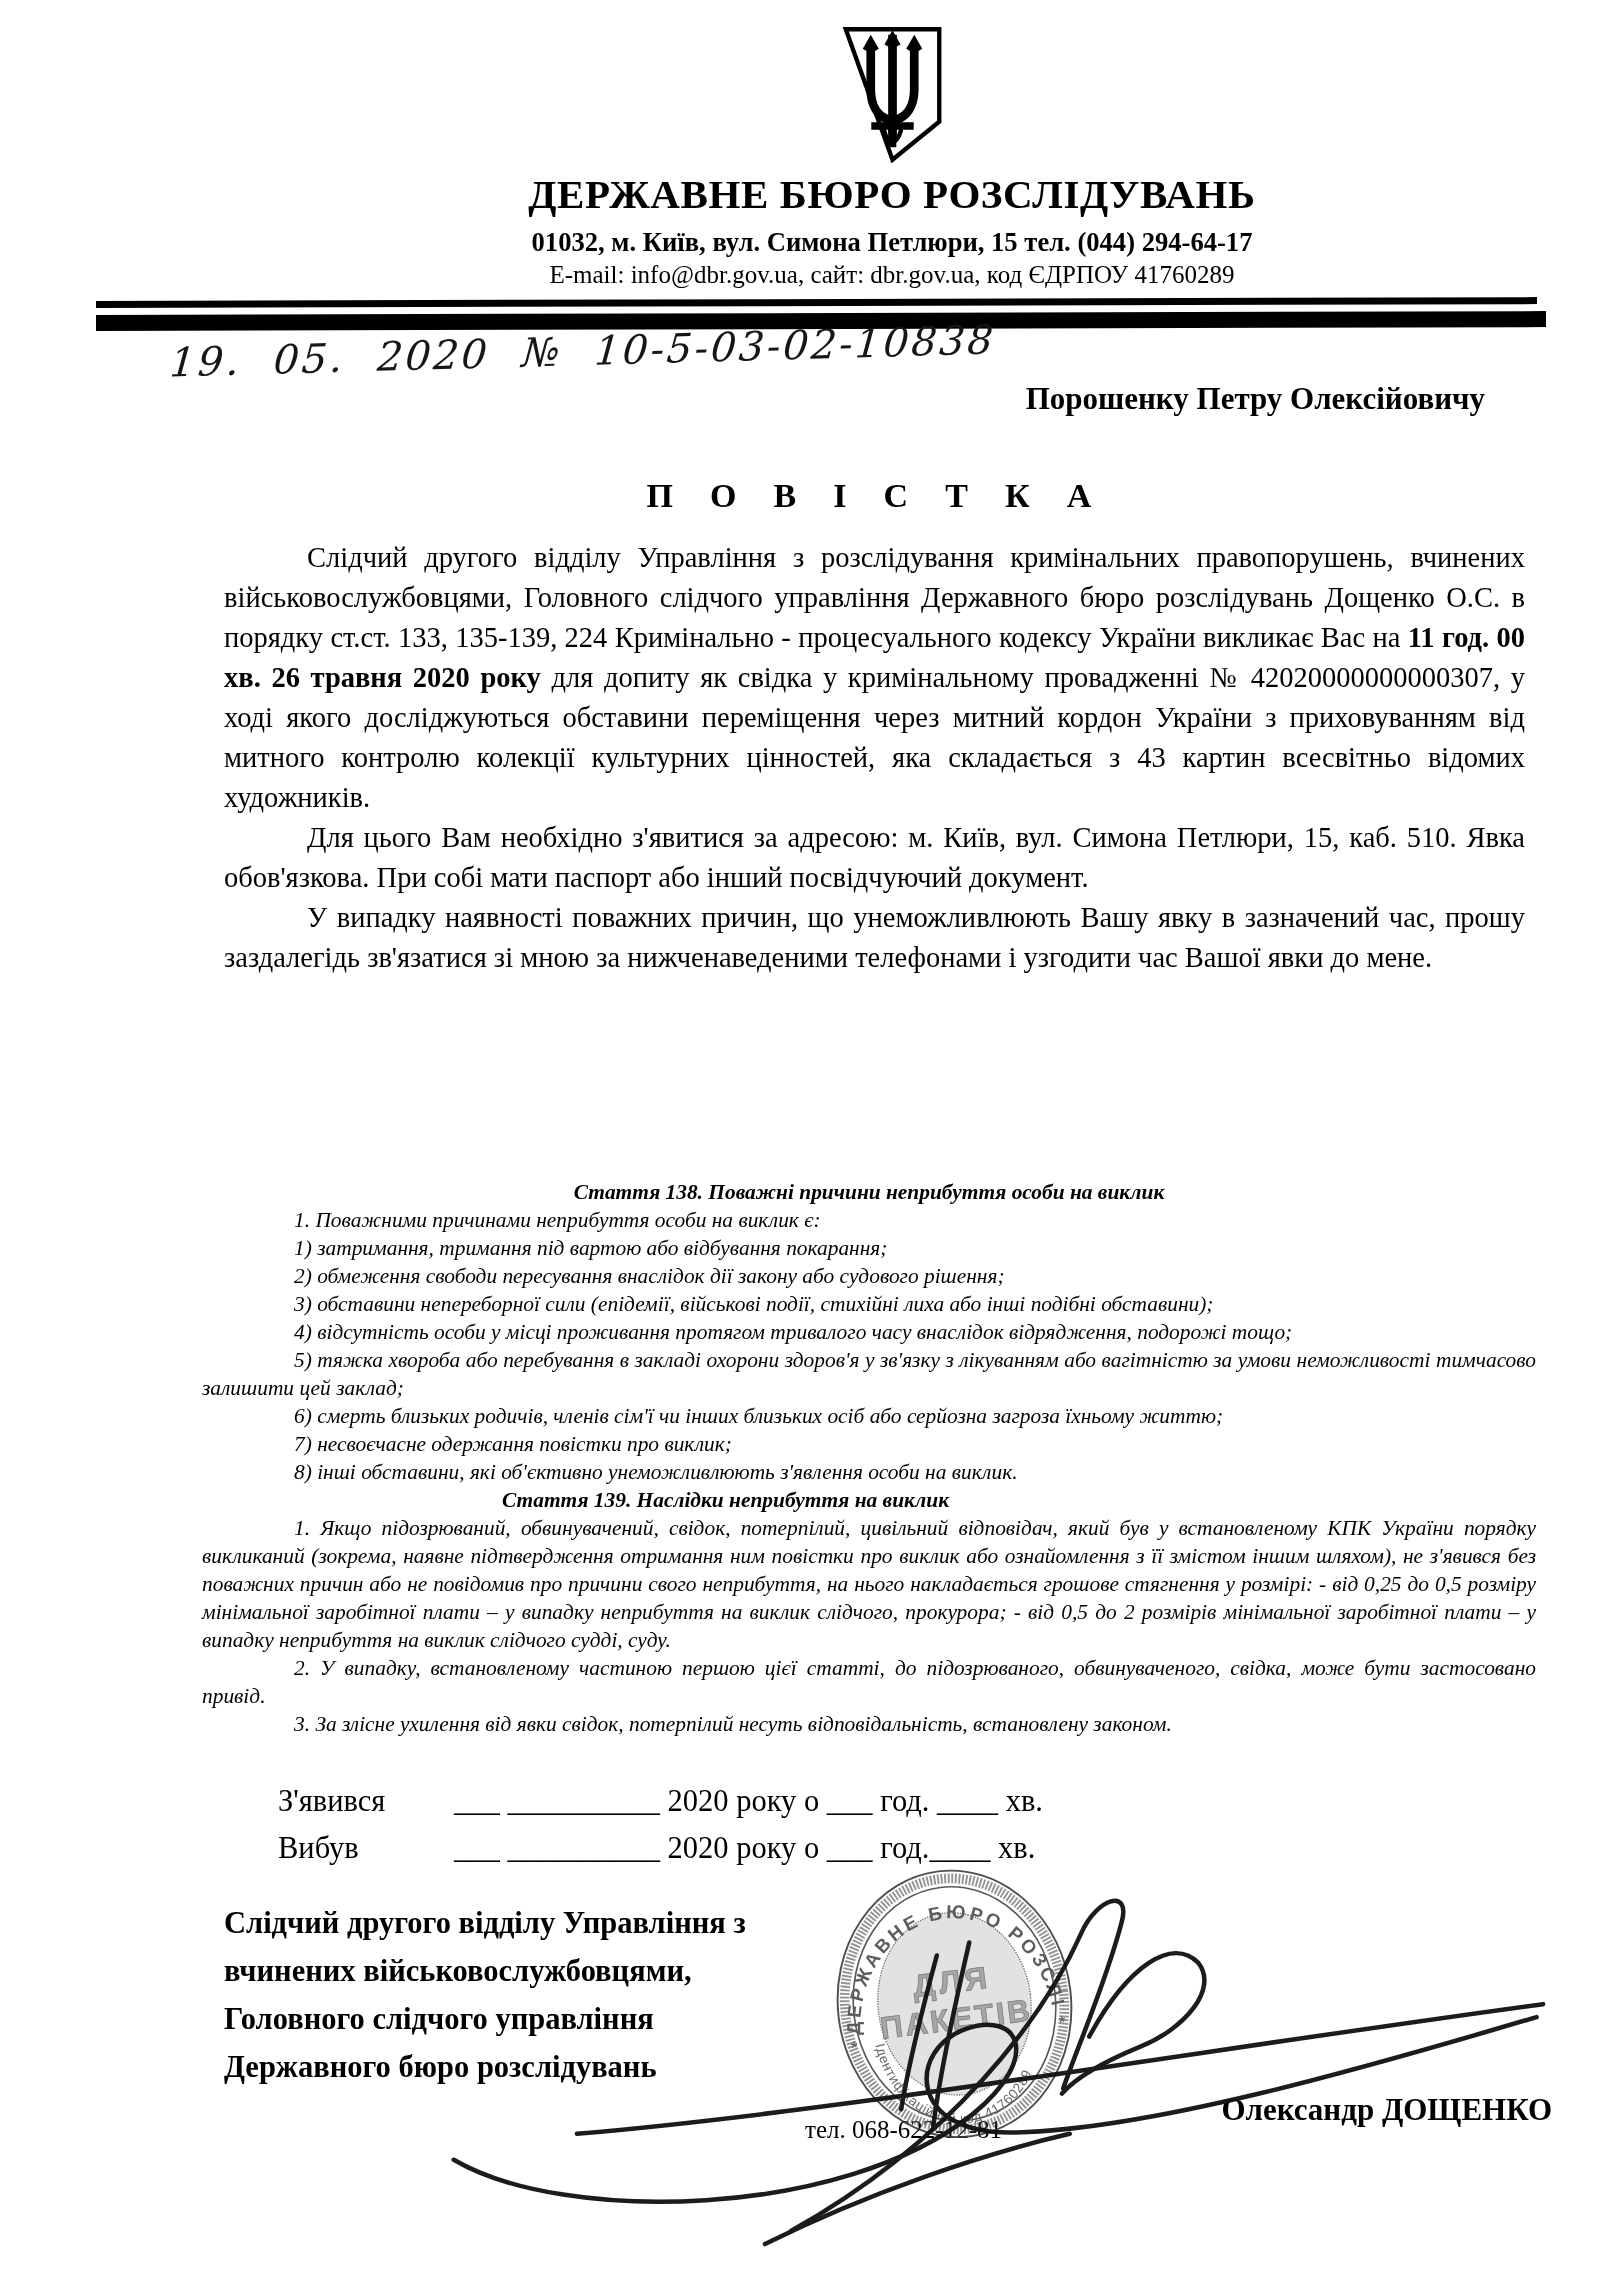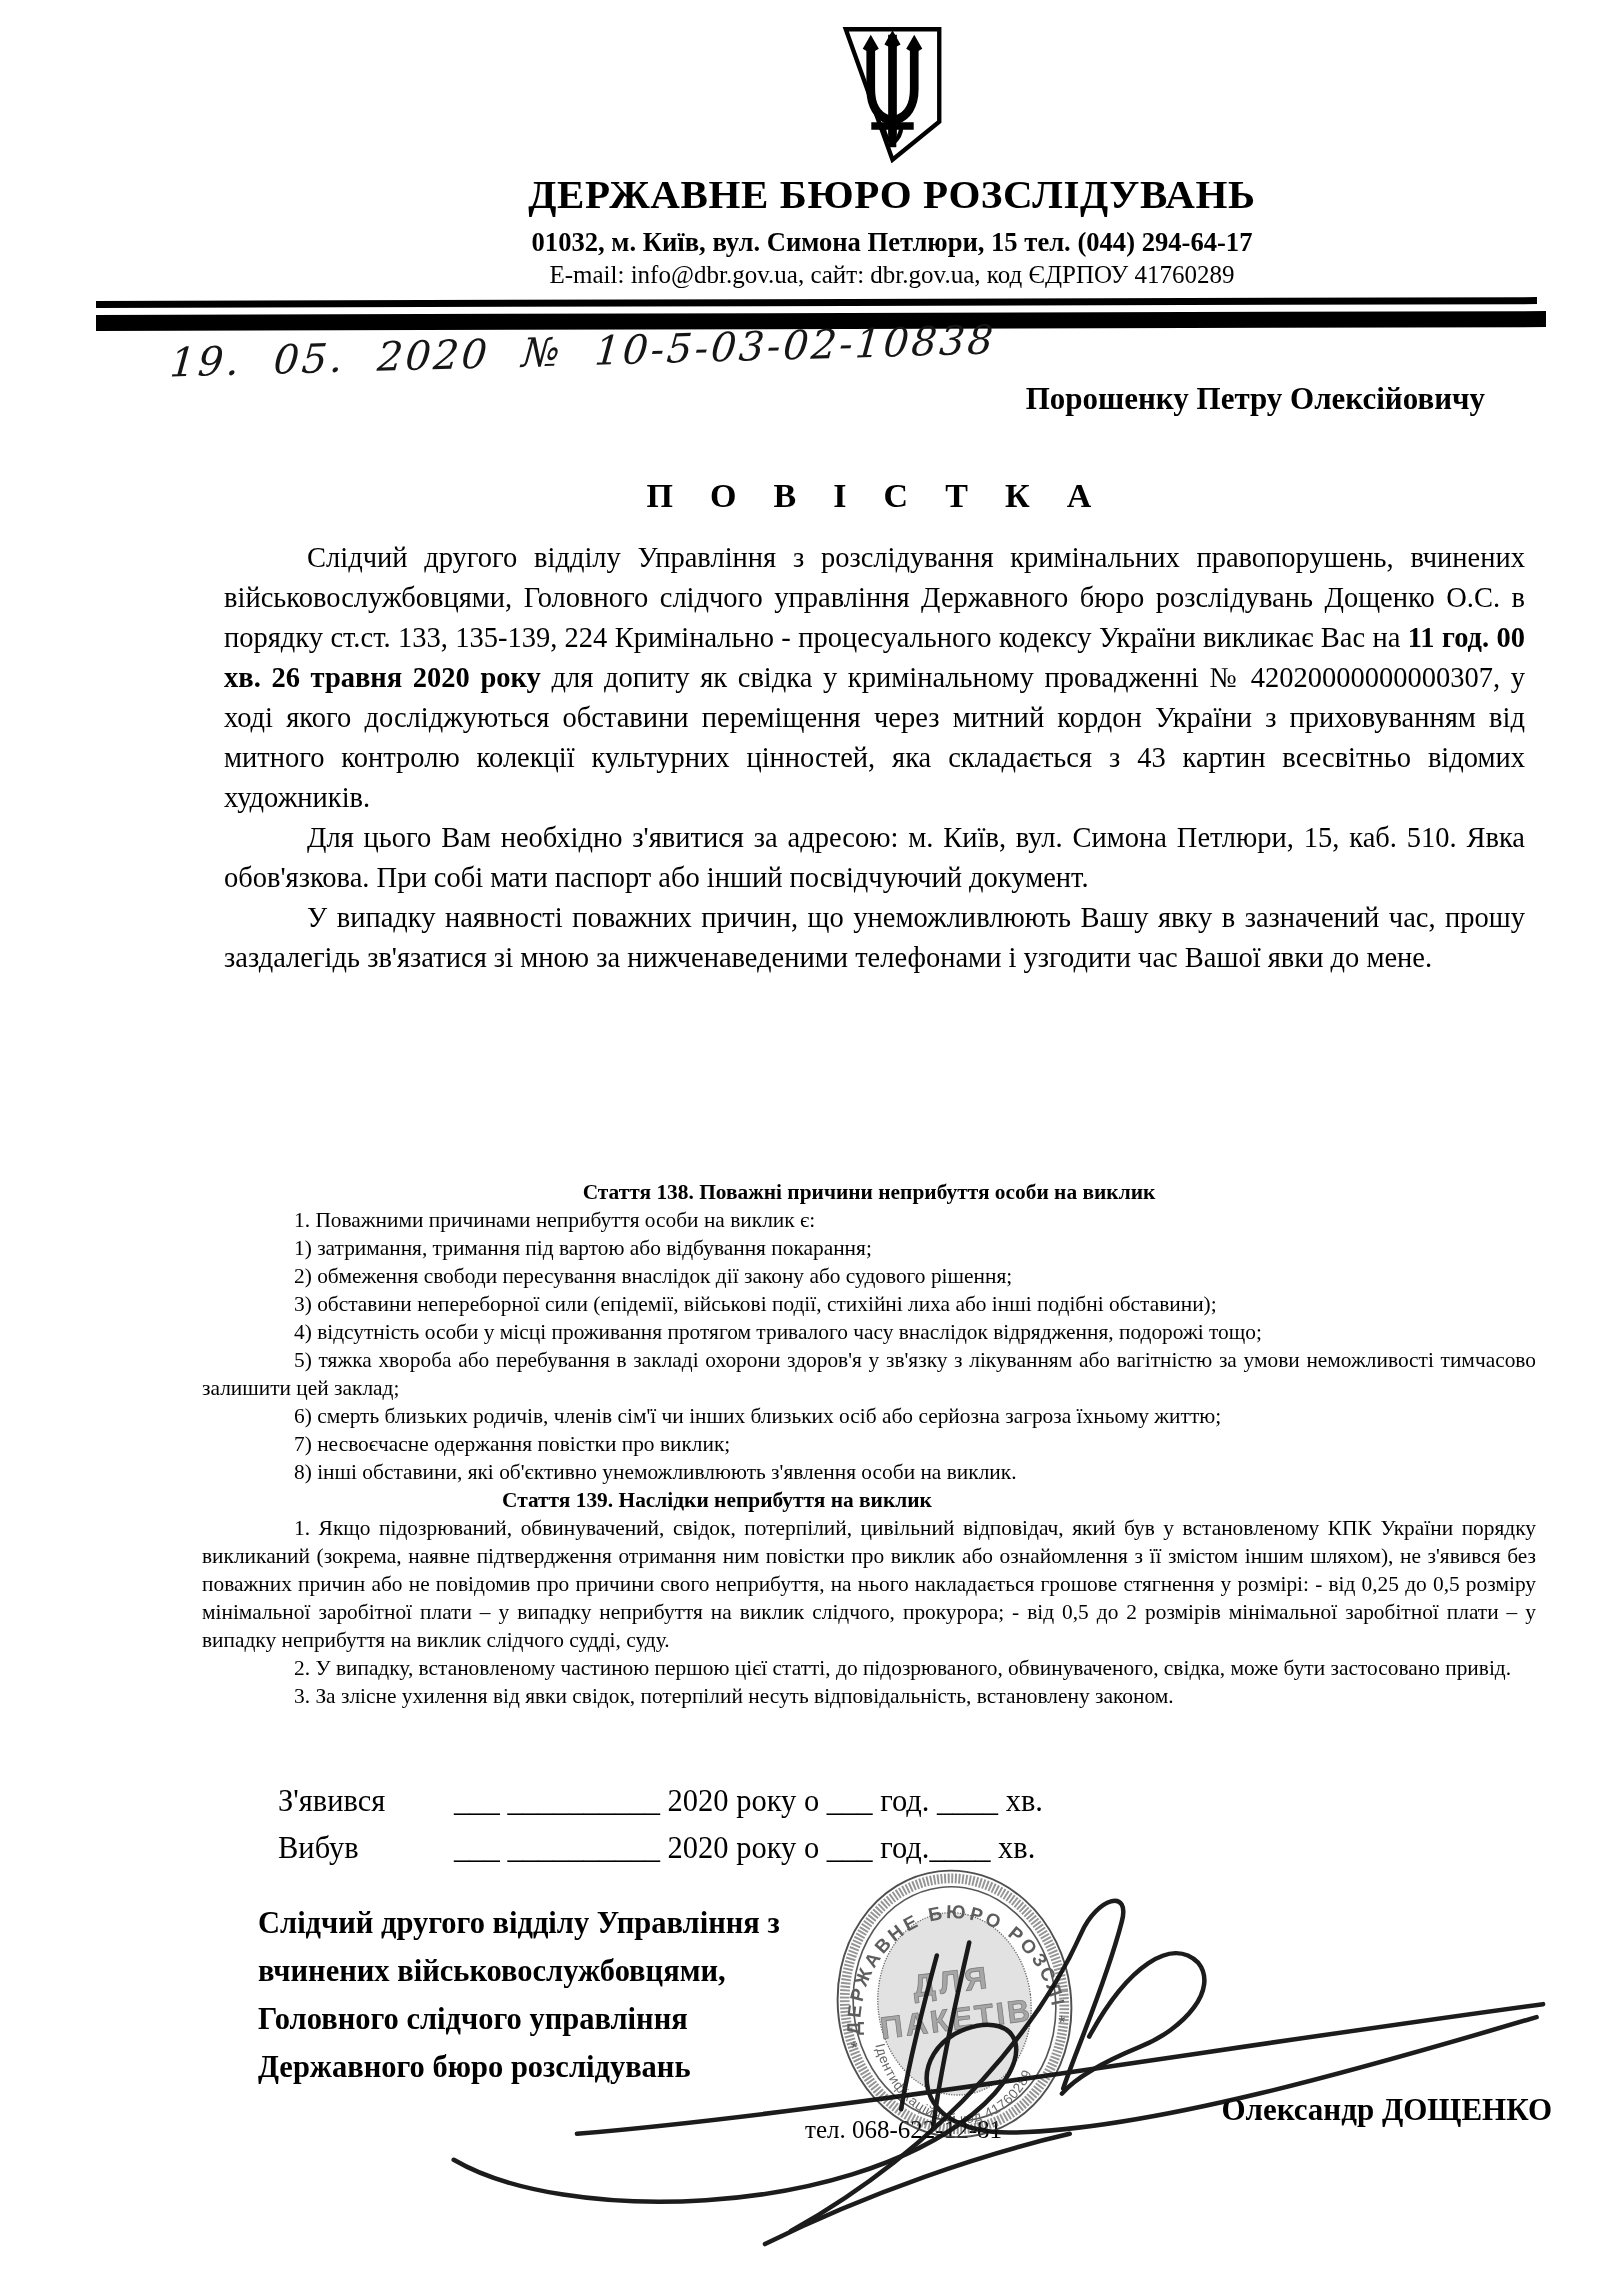--- a/index.html
+++ b/index.html
@@ -101,20 +101,21 @@
   .fine {
     position: absolute;
     top: 1178px; left: 202px; right: 83px;
   }
   .fine p {
     margin: 0;
     font-size: 21.4px;
     line-height: 28px;
     text-align: justify;
     text-indent: 92px;
+    font-style: italic;
   }
   .fine .fine-heading-center {
     text-align: center;
     font-weight: bold;
     text-indent: 0;
   }
   .fine .fine-heading-left {
     text-align: left;
     font-weight: bold;
     text-indent: 300px;
@@ -133,21 +134,20 @@
   
   .footer {
     position: absolute;
     top: 1899px; left: 224px; width: 778px;
   }
   .footer .sig-line {
     font-size: 30.5px;
     font-weight: bold;
     line-height: 48px;
     white-space: nowrap;
-    margin-left: 34px;
   }
   .footer .phone {
     margin-top: 23px;
     font-size: 25px;
     line-height: 32px;
     text-align: right;
   }
   .sig-name {
     position: absolute;
     top: 2092px; right: 67px;

